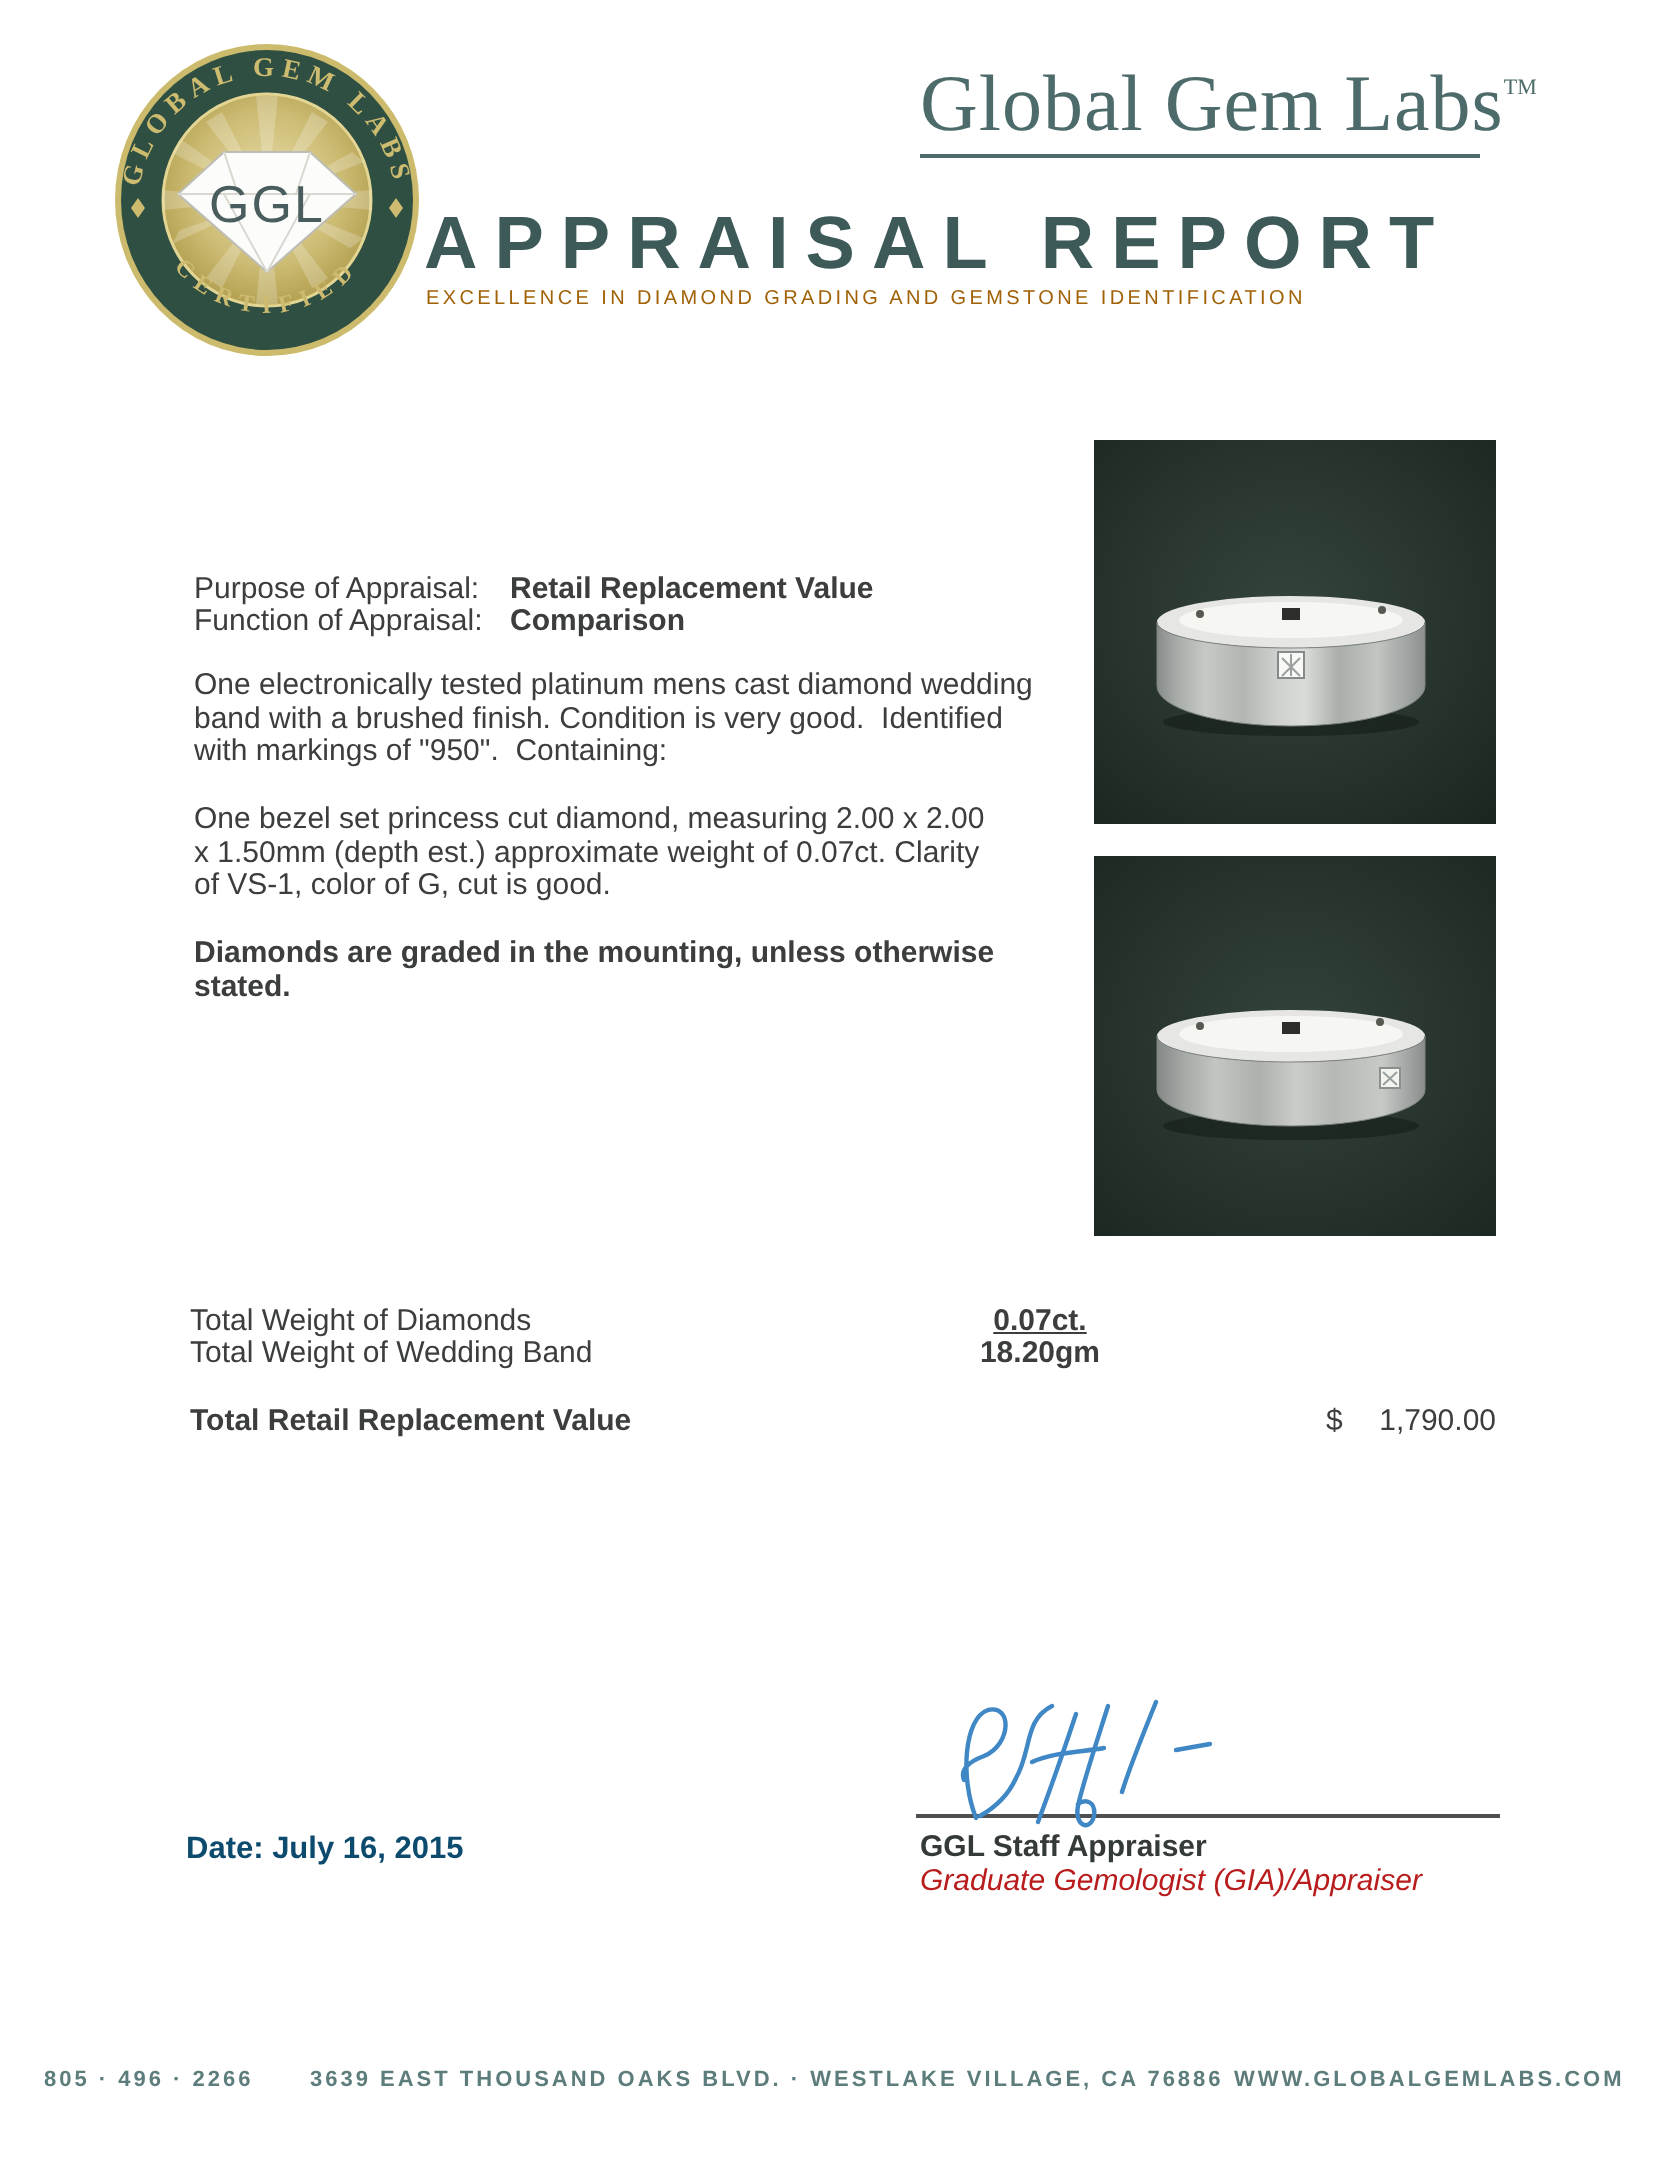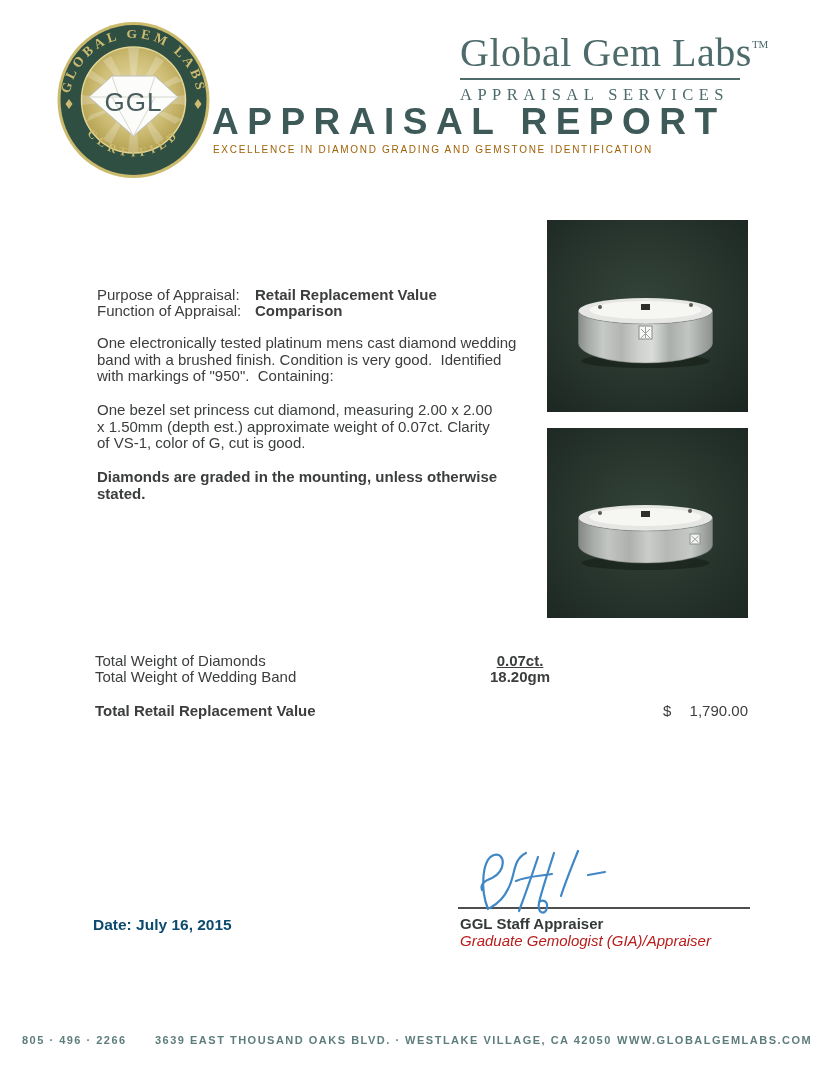--- a/index.html
+++ b/index.html
@@ -108,21 +108,20 @@
     <text font-size="12" font-weight="bold" letter-spacing="4.5" fill="#cdbb70" font-family="Liberation Serif, serif">
       <textPath href="#arcBottom" startOffset="50%" text-anchor="middle">CERTIFIED</textPath>
     </text>
     <polygon points="14,79 17.5,84 14,89 10.5,84" fill="#cdbb70"></polygon>
     <polygon points="143,79 146.5,84 143,89 139.5,84" fill="#cdbb70"></polygon>
   </svg>
 
   <div class="brand">
     <div class="brand-title"><span>Global Gem Labs</span><span class="brand-tm">TM</span></div>
     <div class="brand-rule"></div>
-    <div class="brand-sub">APPRAISAL SERVICES</div>
   </div>
 
   <div class="report-title">APPRAISAL REPORT</div>
   <div class="report-tagline">EXCELLENCE IN DIAMOND GRADING AND GEMSTONE IDENTIFICATION</div>
 
   <div class="kv" style="top:303px;">
     <span class="kv-label">Function of Appraisal:</span><span class="kv-value">Comparison</span>
   </div>
   <div class="kv" style="top:287px;">
     <span class="kv-label">Purpose of Appraisal:</span><span class="kv-value">Retail Replacement Value</span>
@@ -228,16 +227,16 @@
       <path d="M102,8 C96,27 89,48 87,58 C85,68 93,71 95,63 C96,56 91,54 87,57"></path>
       <path d="M64,36 C75,31 89,31 100,29"></path>
       <path d="M126,6 C120,21 113,38 109,51"></path>
       <path d="M136,30 L153,27"></path>
     </g>
   </svg>
   <div class="sig-name">GGL Staff Appraiser</div>
   <div class="sig-title">Graduate Gemologist (GIA)/Appraiser</div>
 
   <div class="footer-item f-phone">805 · 496 · 2266</div>
-  <div class="footer-item f-address">3639 EAST THOUSAND OAKS BLVD. · WESTLAKE VILLAGE, CA 42050</div>
+  <div class="footer-item f-address">3639 EAST THOUSAND OAKS BLVD. · WESTLAKE VILLAGE, CA 76886</div>
   <div class="footer-item f-site">WWW.GLOBALGEMLABS.COM</div>
 
 </div>
 
 </body></html>

